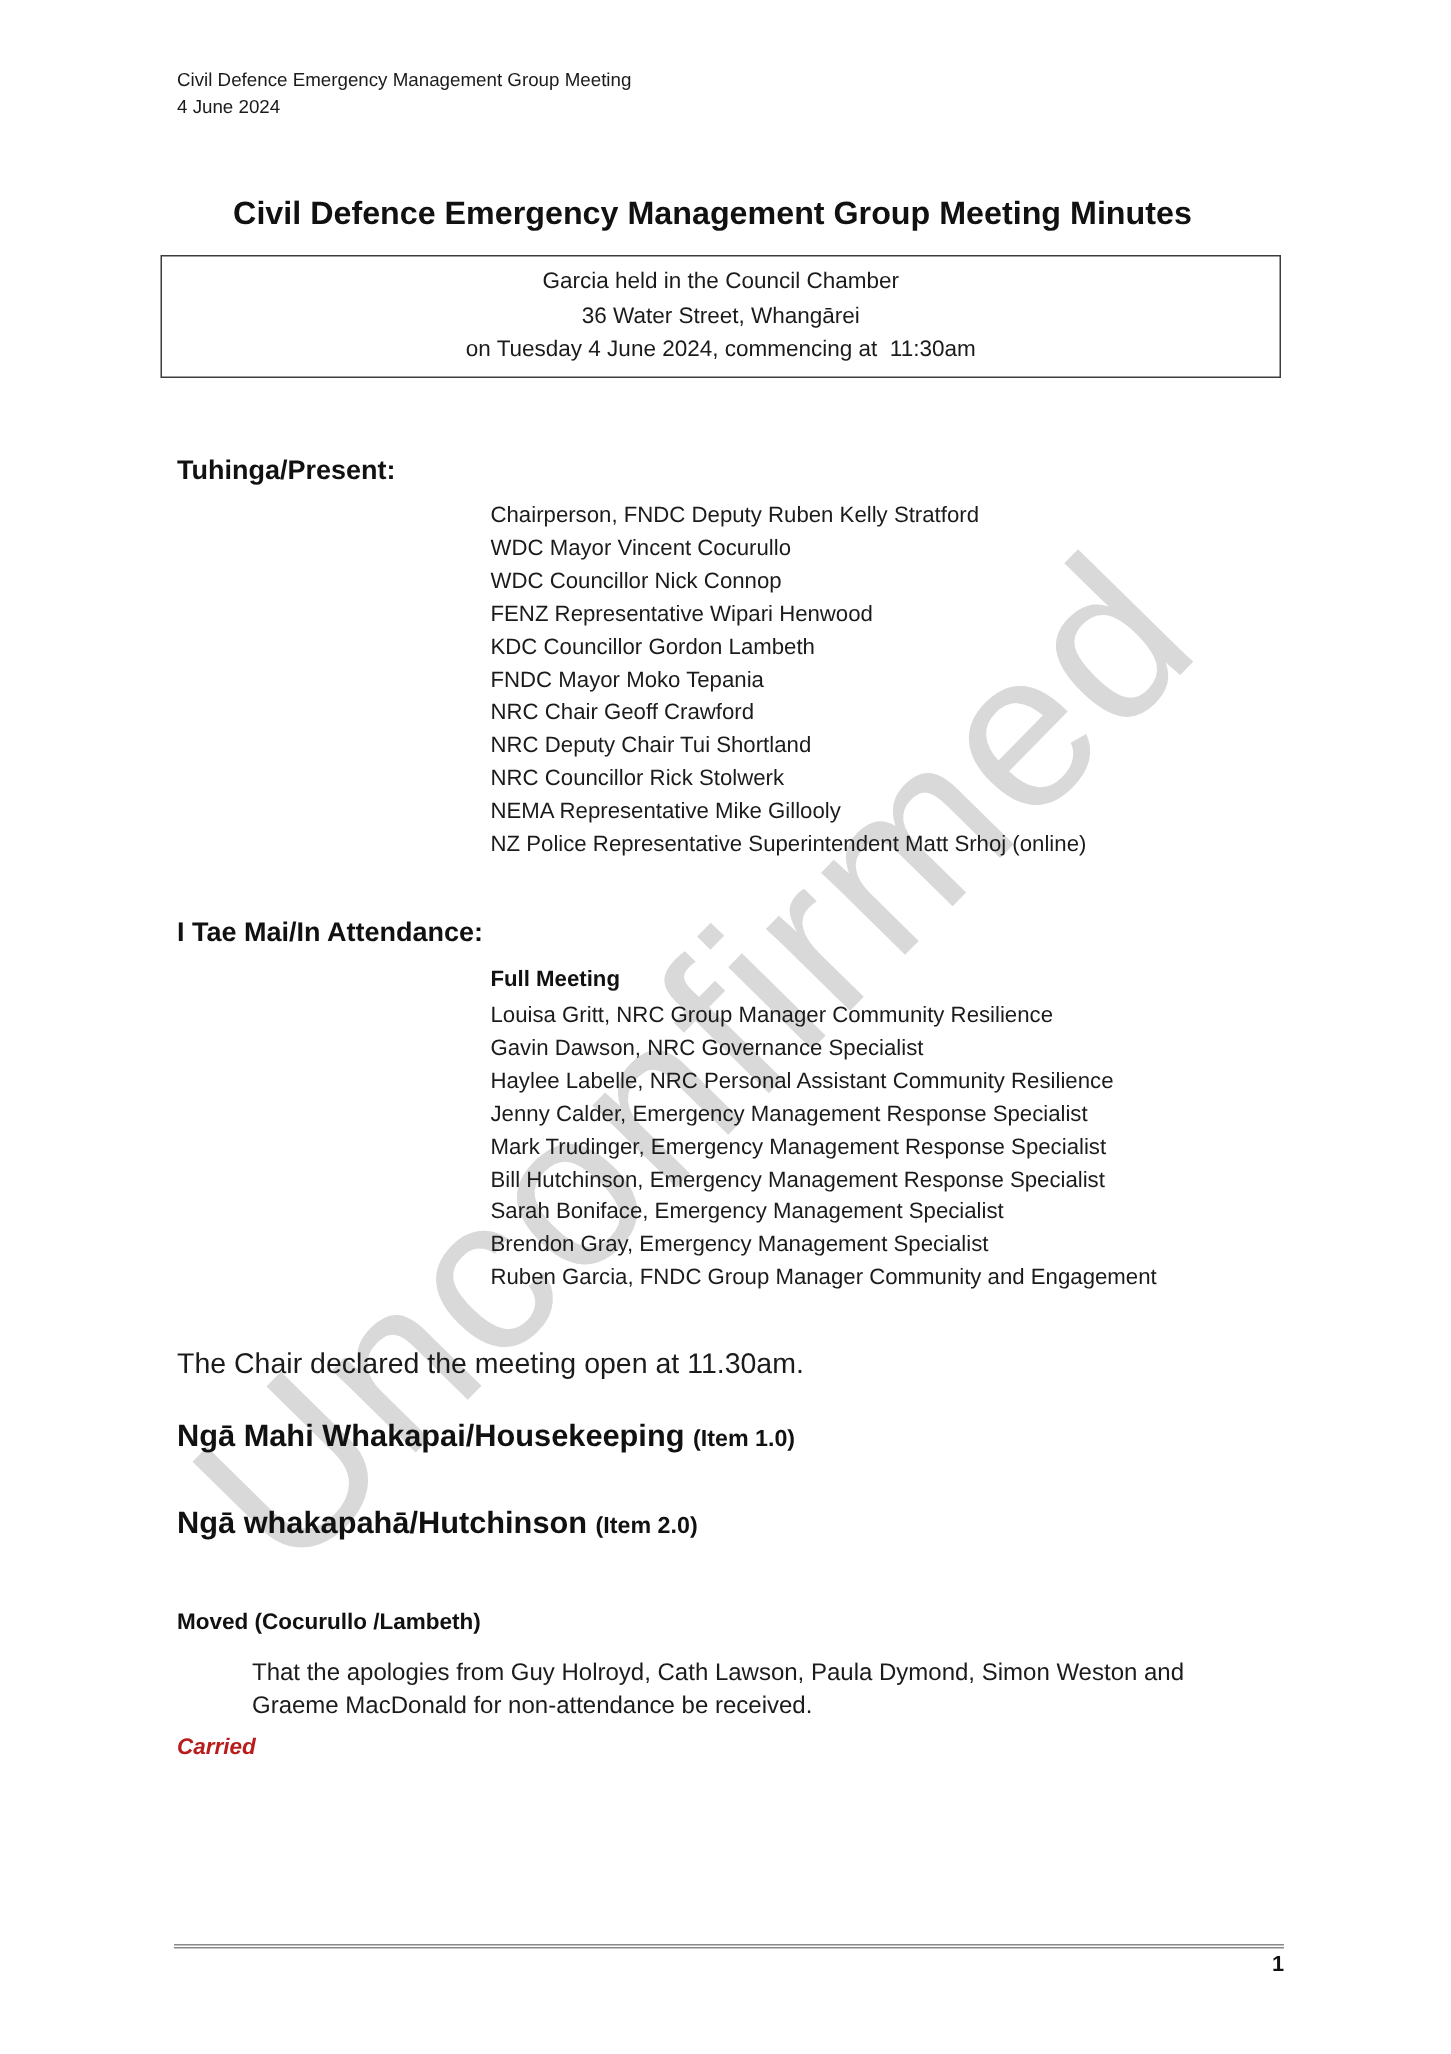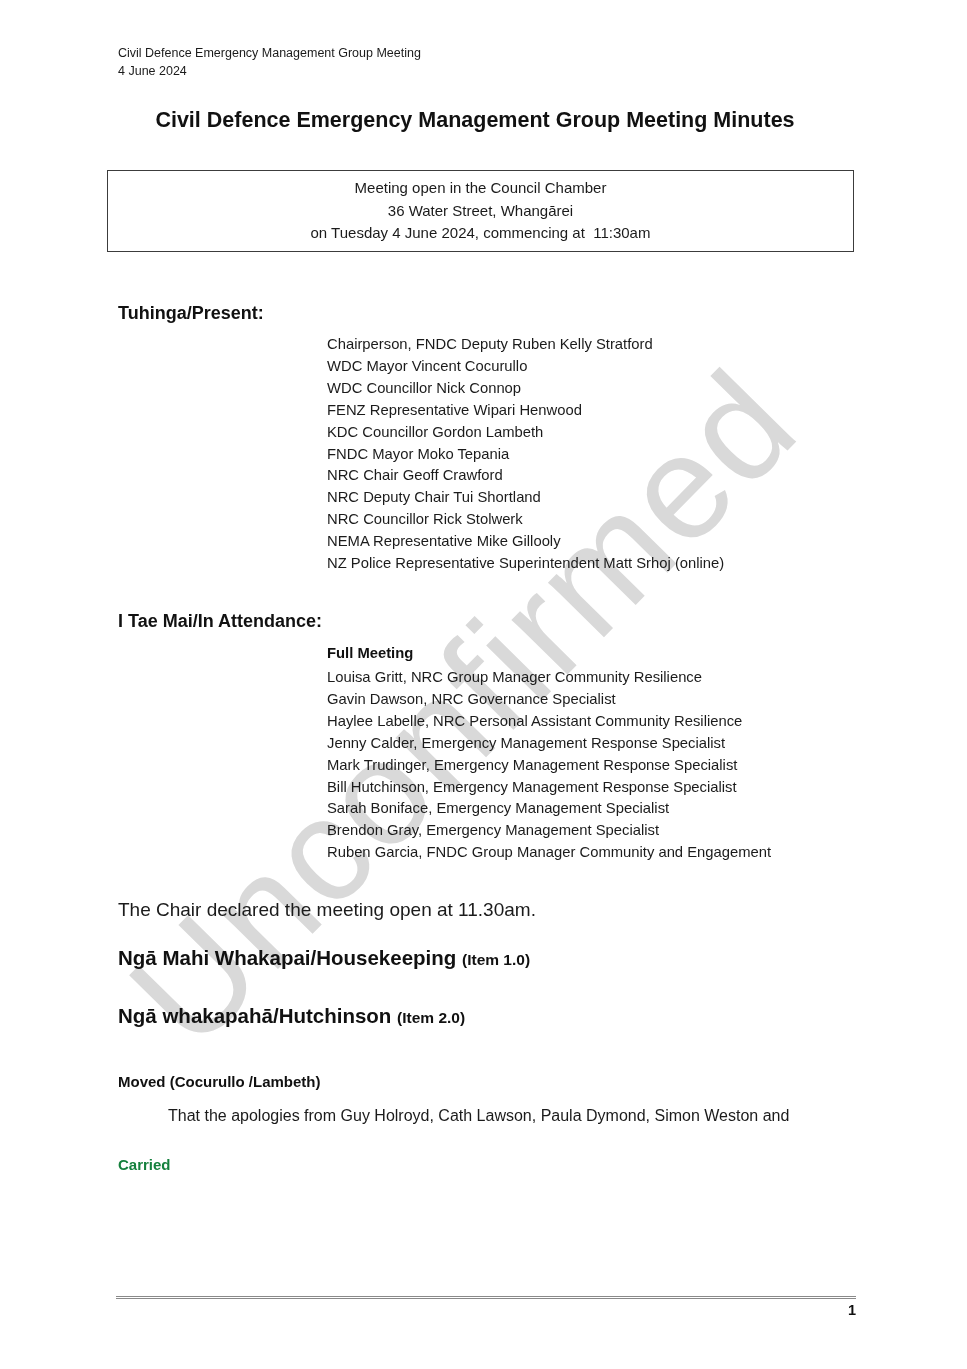--- a/index.html
+++ b/index.html
@@ -30,21 +30,21 @@
     user-select: none;
   }
   .doc-header {
     left: 118px;
     top: 44px;
     font-size: 12.5px;
     line-height: 18px;
   }
   .doc-title {
     left: 0;
-    top: 108px;
+    top: 130px;
     width: 950px;
     text-align: center;
     font-size: 21.5px;
     font-weight: bold;
     color: #111;
   }
   .info-box {
     left: 107px;
     top: 170px;
     width: 747px;
@@ -108,21 +108,22 @@
     top: 1105px;
     width: 660px;
     font-size: 16px;
     line-height: 22.3px;
   }
   .carried-line {
     left: 118px;
     top: 1156px;
     font-size: 15px;
     font-weight: bold;
-    color: #15803d;
+    color: #b91c1c;
+    font-style: italic;
   }
   .footer-rule {
     left: 116px;
     top: 1296px;
     width: 740px;
     height: 0;
     border-top: 3px double #8a8a8a;
   }
   .page-number {
     left: 116px;
@@ -142,21 +143,21 @@
   <div class="watermark">Unconfirmed</div>
 
   <div class="layer doc-header">
     <div>Civil Defence Emergency Management Group Meeting</div>
     <div>4 June 2024</div>
   </div>
 
   <div class="layer doc-title">Civil Defence Emergency Management Group Meeting Minutes</div>
 
   <div class="layer info-box">
-    <div>Meeting open in the Council Chamber</div>
+    <div>Garcia held in the Council Chamber</div>
     <div>36 Water Street, Whangārei</div>
     <div>on Tuesday 4 June 2024, commencing at  11:30am</div>
   </div>
 
   <div class="layer section-heading present-heading">Tuhinga/Present:</div>
 
   <div class="layer attendee-list present-list">
     <div>Chairperson, FNDC Deputy Ruben Kelly Stratford</div>
     <div>WDC Mayor Vincent Cocurullo</div>
     <div>WDC Councillor Nick Connop</div>
@@ -189,20 +190,21 @@
   <div class="layer opening-statement">The Chair declared the meeting open at 11.30am.</div>
 
   <div class="layer big-heading heading-1"><span>Ngā Mahi Whakapai/Housekeeping </span><span class="item-ref">(Item 1.0)</span></div>
 
   <div class="layer big-heading heading-2"><span>Ngā whakapahā/Hutchinson </span><span class="item-ref">(Item 2.0)</span></div>
 
   <div class="layer moved-line">Moved (Cocurullo /Lambeth)</div>
 
   <div class="layer motion-text">
     <div>That the apologies from Guy Holroyd, Cath Lawson, Paula Dymond, Simon Weston and</div>
+    <div>Graeme MacDonald for non-attendance be received.</div>
   </div>
 
   <div class="layer carried-line">Carried</div>
 
   <div class="layer footer-rule"></div>
 
   <div class="layer page-number">1</div>
 
 </div>
 

